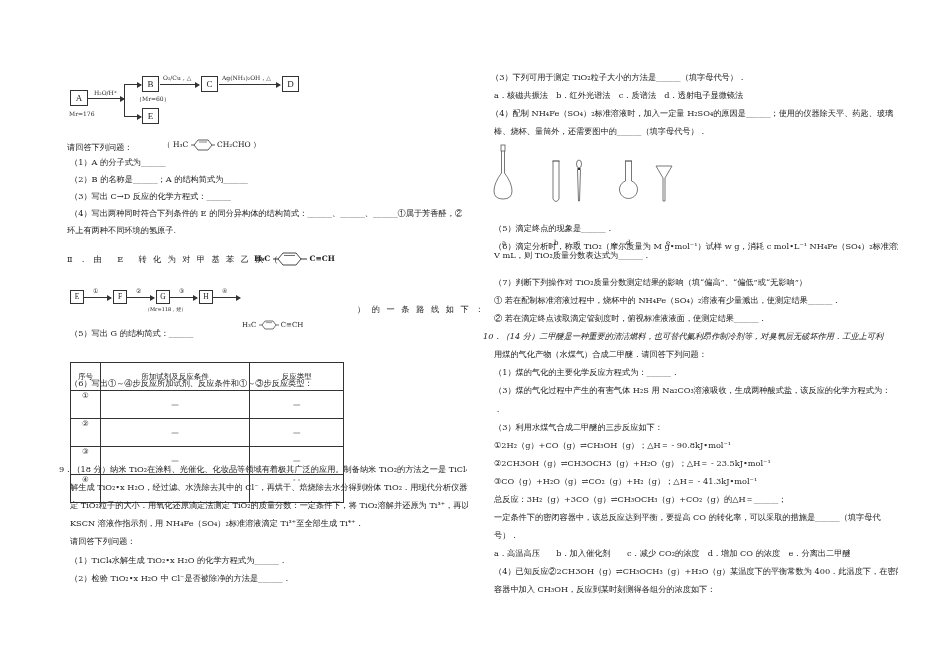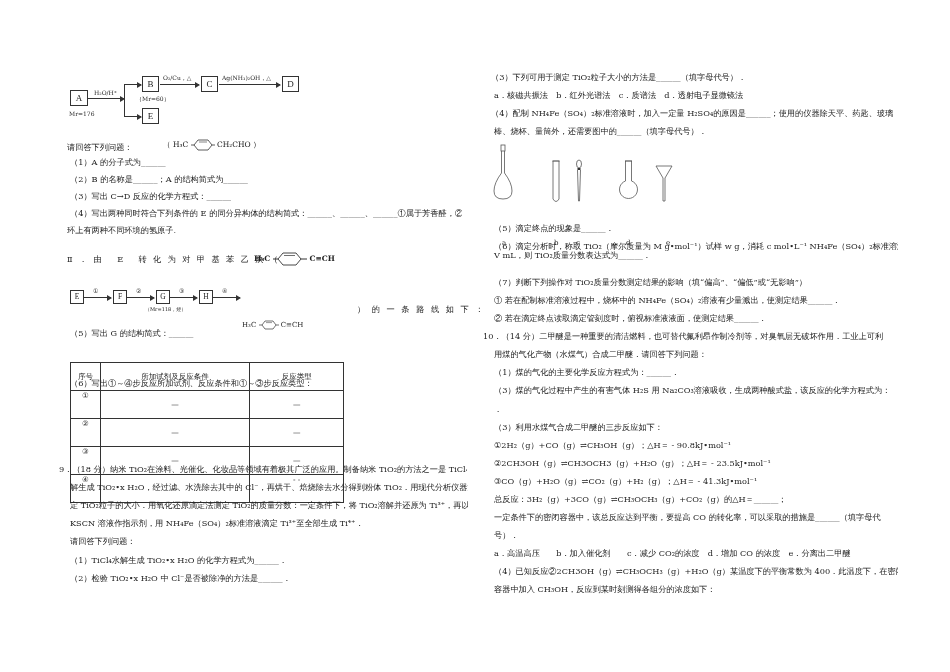--- a/index.html
+++ b/index.html
@@ -201,21 +201,21 @@
       <div class="lbl" style="left:176px;top:68px;">e</div>
     </div>
 
     <div class="line" style="left:494px;top:223px;">（5）滴定终点的现象是______．</div>
     <div class="line" style="left:494px;top:241px;width:404px;overflow:hidden;">（6）滴定分析时，称取 TiO₂（摩尔质量为 M g•mol⁻¹）试样 w g，消耗 c mol•L⁻¹ NH₄Fe（SO₄）₂标准溶液</div>
     <div class="line" style="left:494px;top:250px;">V mL，则 TiO₂质量分数表达式为______．</div>
     <div class="line" style="left:494px;top:277px;">（7）判断下列操作对 TiO₂质量分数测定结果的影响（填“偏高”、“偏低”或“无影响”）</div>
     <div class="line" style="left:494px;top:295px;">① 若在配制标准溶液过程中，烧杯中的 NH₄Fe（SO₄）₂溶液有少量溅出，使测定结果______．</div>
     <div class="line" style="left:494px;top:313px;">② 若在滴定终点读取滴定管刻度时，俯视标准液液面，使测定结果______．</div>
 
-    <div class="line" style="left:483px;top:331px;width:415px;overflow:hidden;">10．（14 分）二甲醚是一种重要的清洁燃料，也可替代氟利昂作制冷剂等，对臭氧层无破坏作用．工业上可利</div>
+    <div class="line" style="left:483px;top:331px;width:415px;overflow:hidden;font-style:italic;">10．（14 分）二甲醚是一种重要的清洁燃料，也可替代氟利昂作制冷剂等，对臭氧层无破坏作用．工业上可利</div>
     <div class="line" style="left:494px;top:349px;">用煤的气化产物（水煤气）合成二甲醚．请回答下列问题：</div>
     <div class="line" style="left:494px;top:367px;">（1）煤的气化的主要化学反应方程式为：______．</div>
     <div class="line" style="left:494px;top:385px;width:404px;overflow:hidden;">（3）煤的气化过程中产生的有害气体 H₂S 用 Na₂CO₃溶液吸收，生成两种酸式盐，该反应的化学方程式为：</div>
     <div class="line" style="left:494px;top:404px;">．</div>
     <div class="line" style="left:494px;top:422px;">（3）利用水煤气合成二甲醚的三步反应如下：</div>
     <div class="line" style="left:494px;top:440px;">①2H₂（g）+CO（g）⇌CH₃OH（g）；△H＝ - 90.8kJ•mol⁻¹</div>
     <div class="line" style="left:494px;top:458px;">②2CH3OH（g）⇌CH3OCH3（g）+H₂O（g）；△H＝ - 23.5kJ•mol⁻¹</div>
     <div class="line" style="left:494px;top:476px;">③CO（g）+H₂O（g）⇌CO₂（g）+H₂（g）；△H＝ - 41.3kJ•mol⁻¹</div>
     <div class="line" style="left:494px;top:494px;">总反应：3H₂（g）+3CO（g）⇌CH₃OCH₃（g）+CO₂（g）的△H＝______；</div>
     <div class="line" style="left:494px;top:512px;width:404px;overflow:hidden;">一定条件下的密闭容器中，该总反应达到平衡，要提高 CO 的转化率，可以采取的措施是______（填字母代</div>

